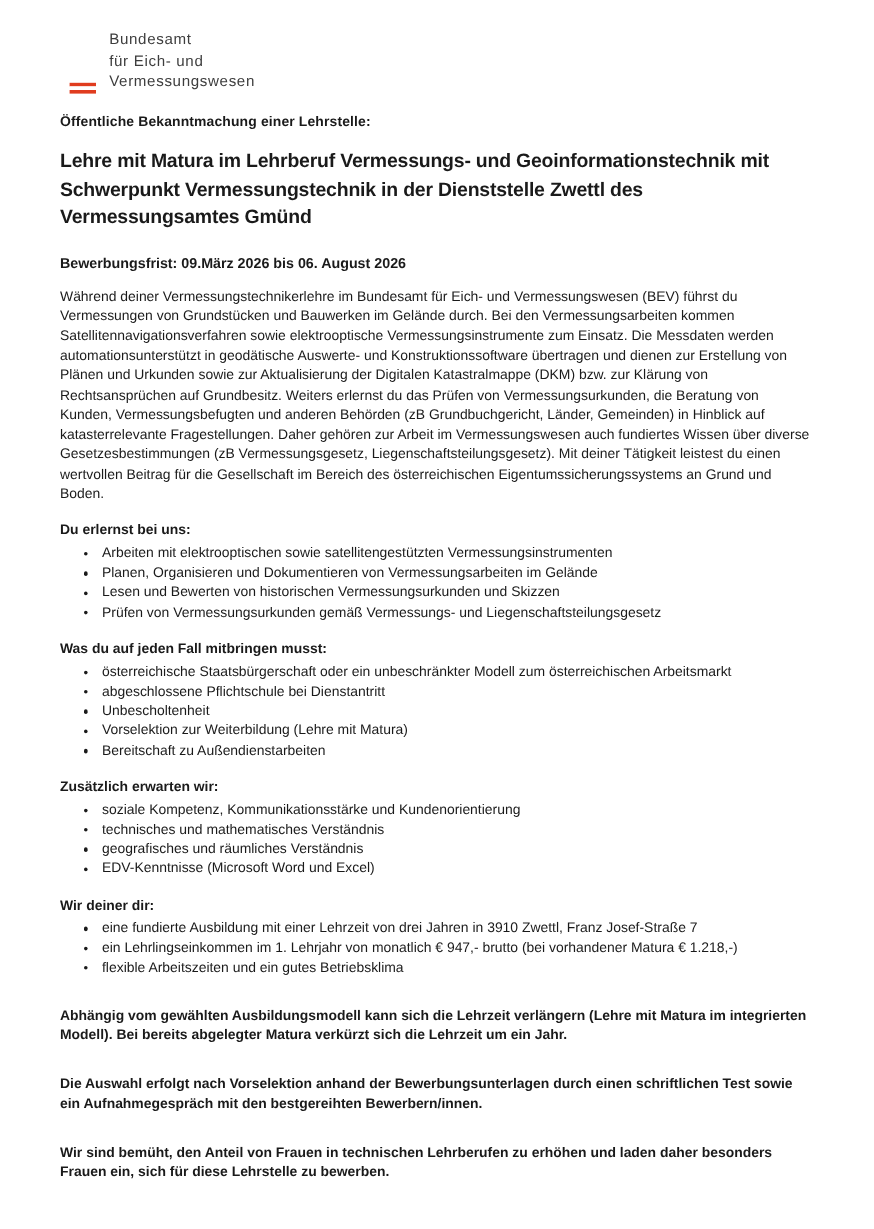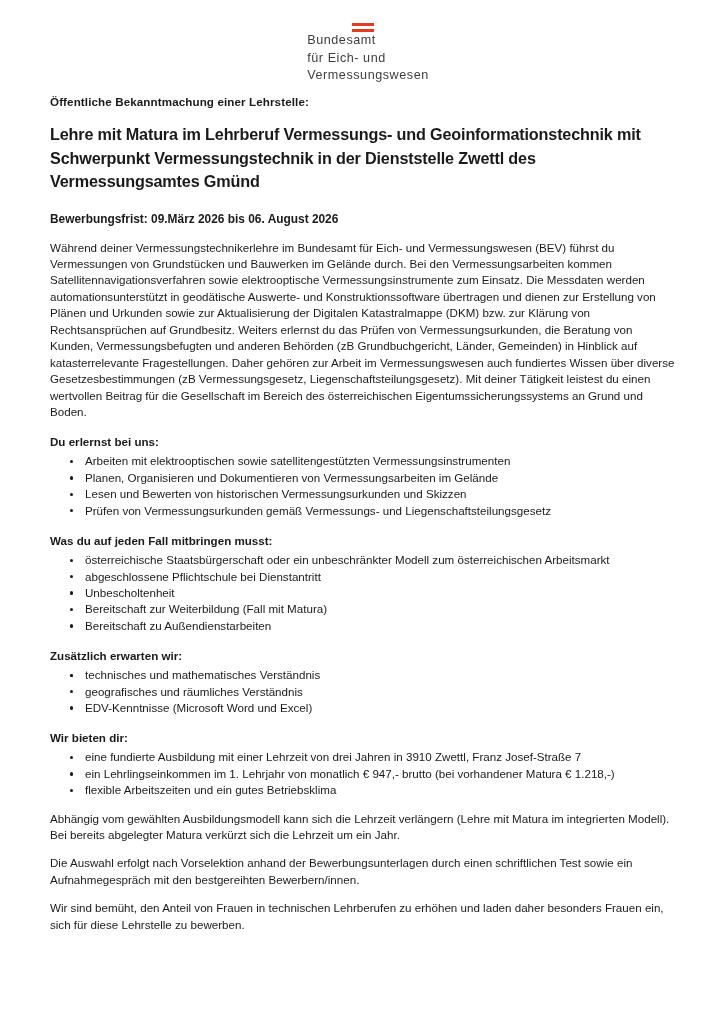--- a/index.html
+++ b/index.html
@@ -19,26 +19,25 @@
     position: relative;
     width: 728px;
     height: 1024px;
     box-sizing: border-box;
     padding: 0 50px;
   }
 
   
   .logo-block {
     display: flex;
-    align-items: center;
+    align-items: flex-end;
     padding-top: 20px;
     padding-left: 8px;
     height: 78px;
     box-sizing: border-box;
-    flex-direction: column;
   }
   .flag-mark {
     width: 22px;
     margin-top: 3px;
     margin-right: 11px;
     flex: 0 0 auto;
   }
   .flag-mark .bar {
     display: block;
     width: 22px;
@@ -76,21 +75,21 @@
     font-weight: 700;
     line-height: 16px;
     margin: 17px 0 0 0;
   }
   p.body-para {
     font-size: 11.6px;
     line-height: 16.45px;
     margin: 13px 0 0 0;
     text-align: left;
   }
-  p.body-para.tight { margin-top: 12px; }
+  p.body-para.tight { margin-top: 24px; font-weight: bold; }
 
   h3.section-head {
     font-size: 11.6px;
     font-weight: 700;
     line-height: 16px;
     margin: 14px 0 0 0;
   }
 
   ul.bullets {
     list-style: none;
@@ -146,31 +145,31 @@
         <li><span class="dot"></span><span>Arbeiten mit elektrooptischen sowie satellitengestützten Vermessungsinstrumenten</span></li>
         <li><span class="dot"></span><span>Planen, Organisieren und Dokumentieren von Vermessungsarbeiten im Gelände</span></li>
         <li><span class="dot"></span><span>Lesen und Bewerten von historischen Vermessungsurkunden und Skizzen</span></li>
         <li><span class="dot"></span><span>Prüfen von Vermessungsurkunden gemäß Vermessungs- und Liegenschaftsteilungsgesetz</span></li>
       </ul>
       <h3 class="section-head">Was du auf jeden Fall mitbringen musst:</h3>
       <ul class="bullets">
         <li><span class="dot"></span><span>österreichische Staatsbürgerschaft oder ein unbeschränkter Modell zum österreichischen Arbeitsmarkt</span></li>
         <li><span class="dot"></span><span>abgeschlossene Pflichtschule bei Dienstantritt</span></li>
         <li><span class="dot"></span><span>Unbescholtenheit</span></li>
-        <li><span class="dot"></span><span>Bereitschaft zur Weiterbildung (Fall mit Matura)</span></li>
+        <li><span class="dot"></span><span>Vorselektion zur Weiterbildung (Lehre mit Matura)</span></li>
         <li><span class="dot"></span><span>Bereitschaft zu Außendienstarbeiten</span></li>
       </ul>
       <h3 class="section-head">Zusätzlich erwarten wir:</h3>
       <ul class="bullets">
-        <li><span class="dot"></span></li>
+        <li><span class="dot"></span><span>soziale Kompetenz, Kommunikationsstärke und Kundenorientierung</span></li>
         <li><span class="dot"></span><span>technisches und mathematisches Verständnis</span></li>
         <li><span class="dot"></span><span>geografisches und räumliches Verständnis</span></li>
         <li><span class="dot"></span><span>EDV-Kenntnisse (Microsoft Word und Excel)</span></li>
       </ul>
-      <h3 class="section-head">Wir bieten dir:</h3>
+      <h3 class="section-head">Wir deiner dir:</h3>
       <ul class="bullets">
         <li><span class="dot"></span><span>eine fundierte Ausbildung mit einer Lehrzeit von drei Jahren in 3910 Zwettl, Franz Josef-Straße 7</span></li>
         <li><span class="dot"></span><span>ein Lehrlingseinkommen im 1. Lehrjahr von monatlich € 947,- brutto (bei vorhandener Matura € 1.218,-)</span></li>
         <li><span class="dot"></span><span>flexible Arbeitszeiten und ein gutes Betriebsklima</span></li>
       </ul>
     </div>
 
   <div id="closing-container">
       <p class="body-para tight">Abhängig vom gewählten Ausbildungsmodell kann sich die Lehrzeit verlängern (Lehre mit Matura im integrierten Modell). Bei bereits abgelegter Matura verkürzt sich die Lehrzeit um ein Jahr.</p>
       <p class="body-para tight">Die Auswahl erfolgt nach Vorselektion anhand der Bewerbungsunterlagen durch einen schriftlichen Test sowie ein Aufnahmegespräch mit den bestgereihten Bewerbern/innen.</p>

